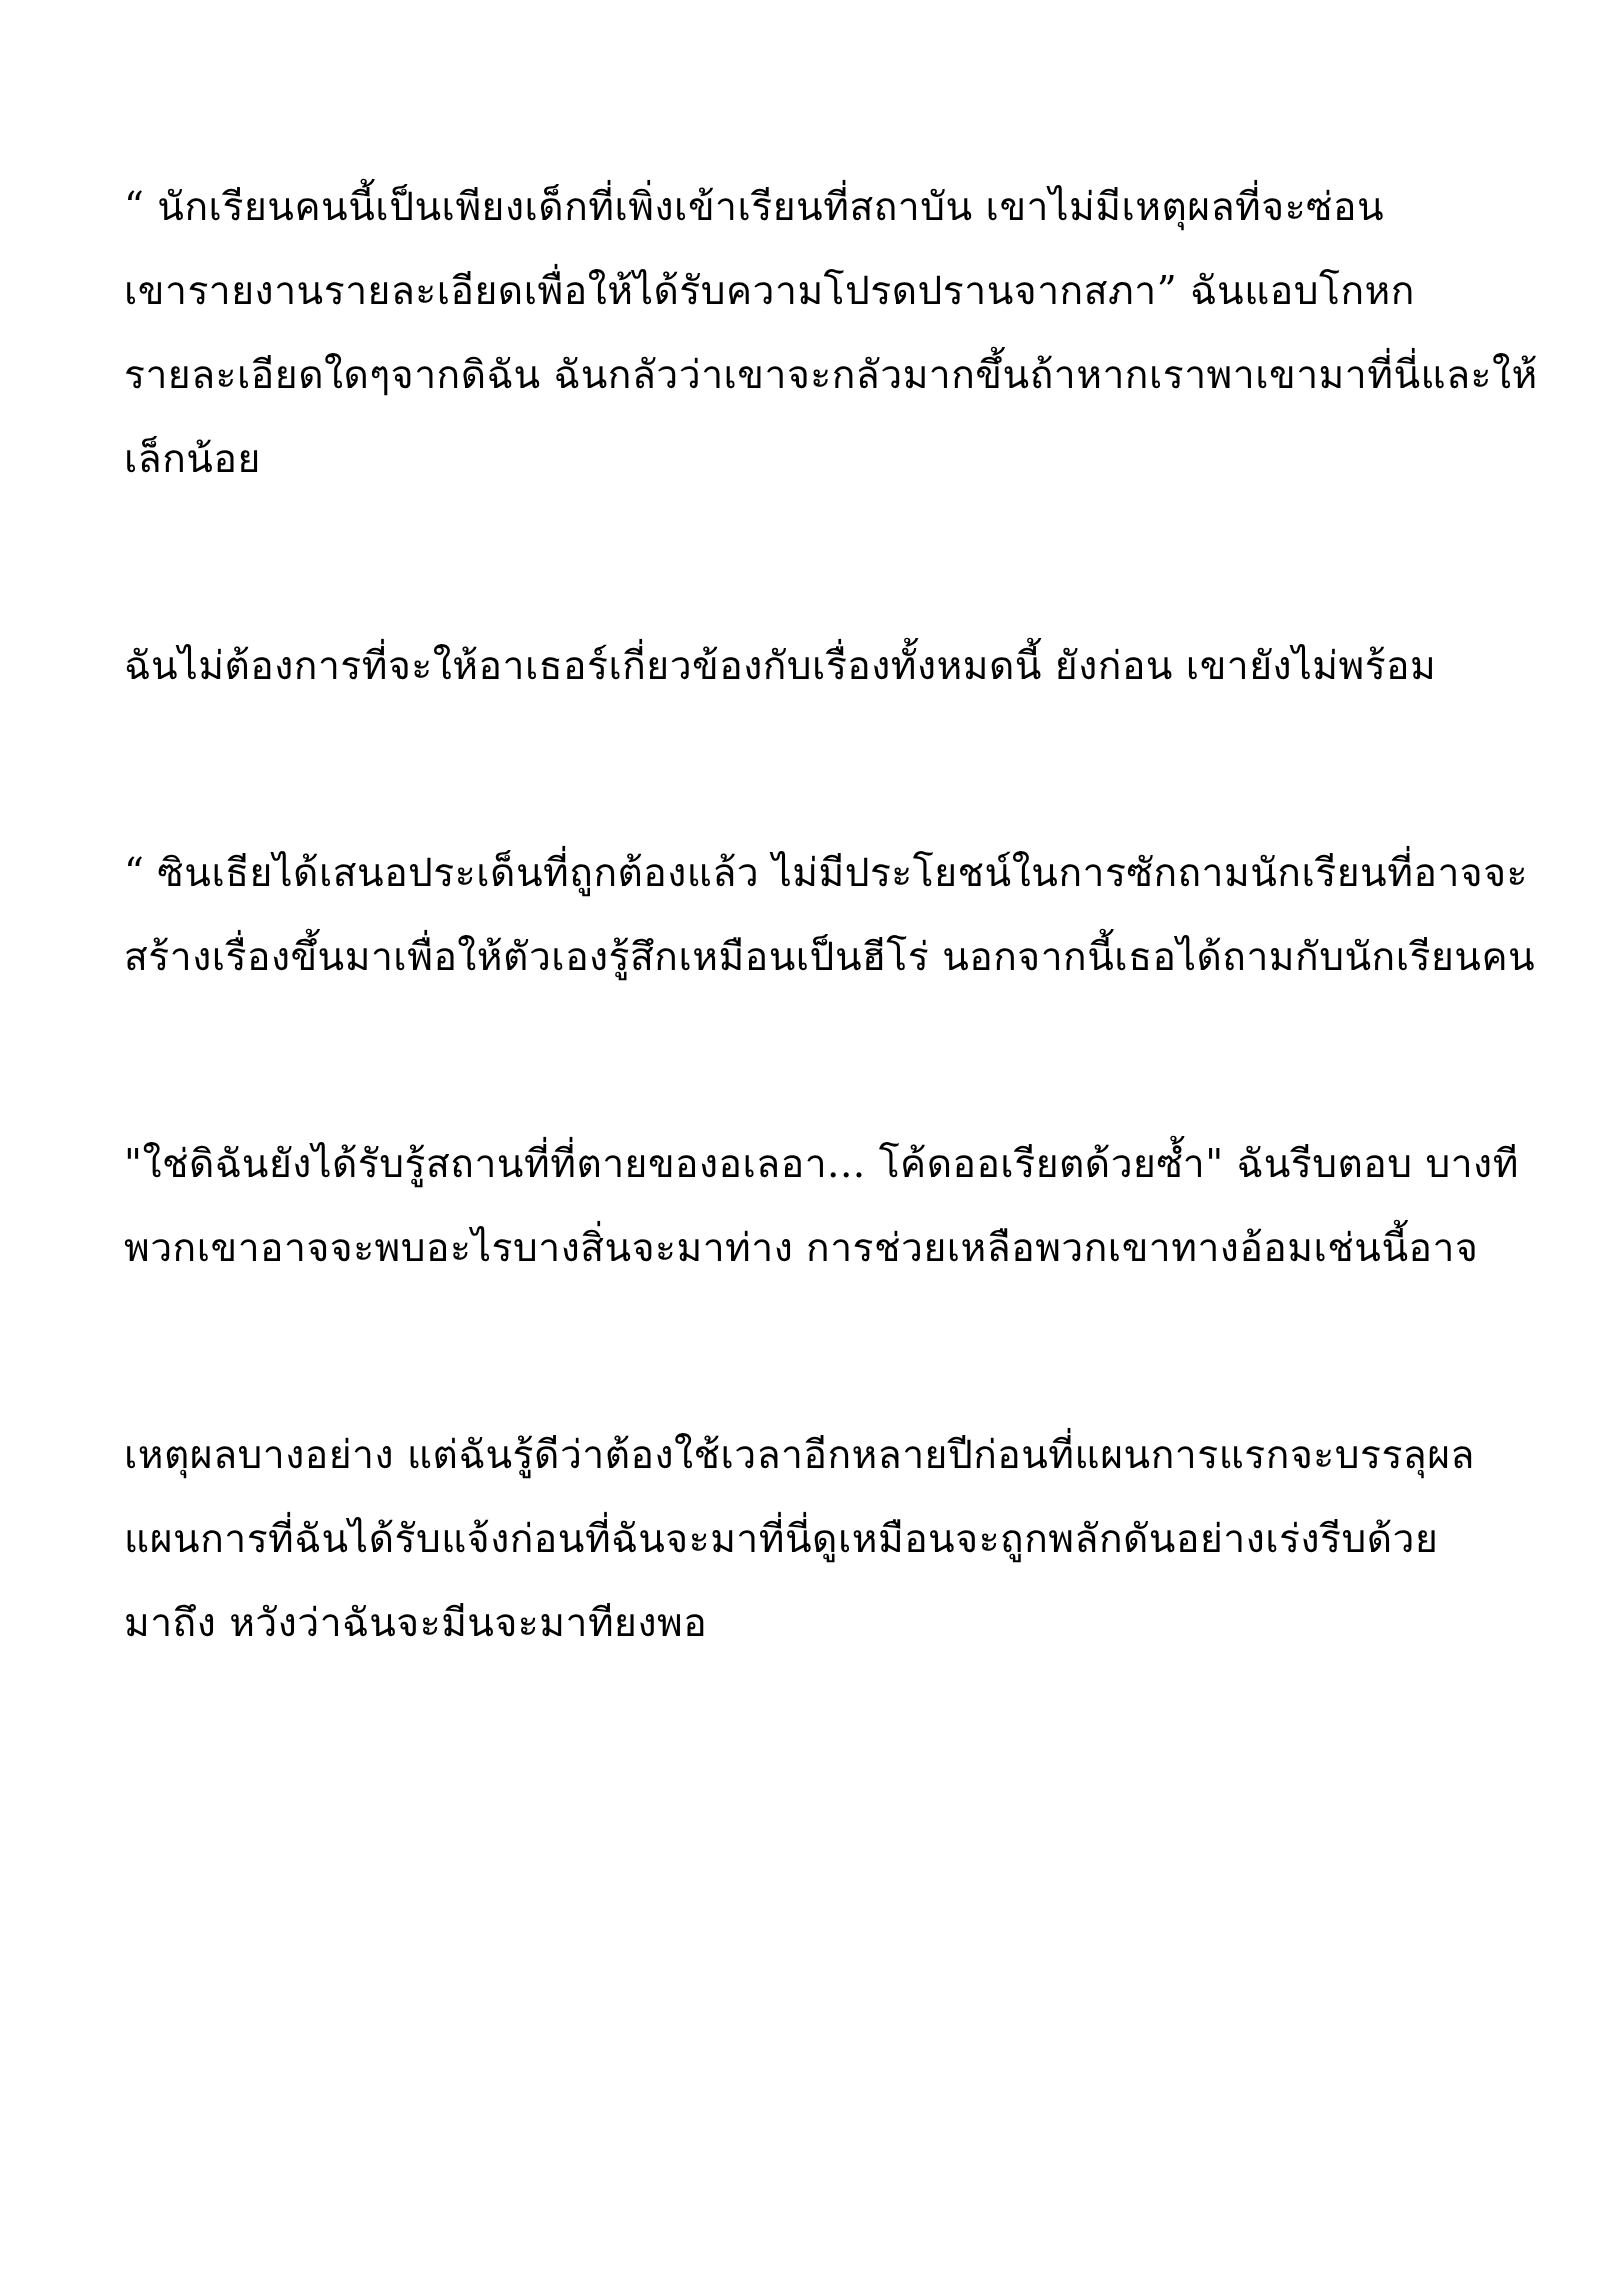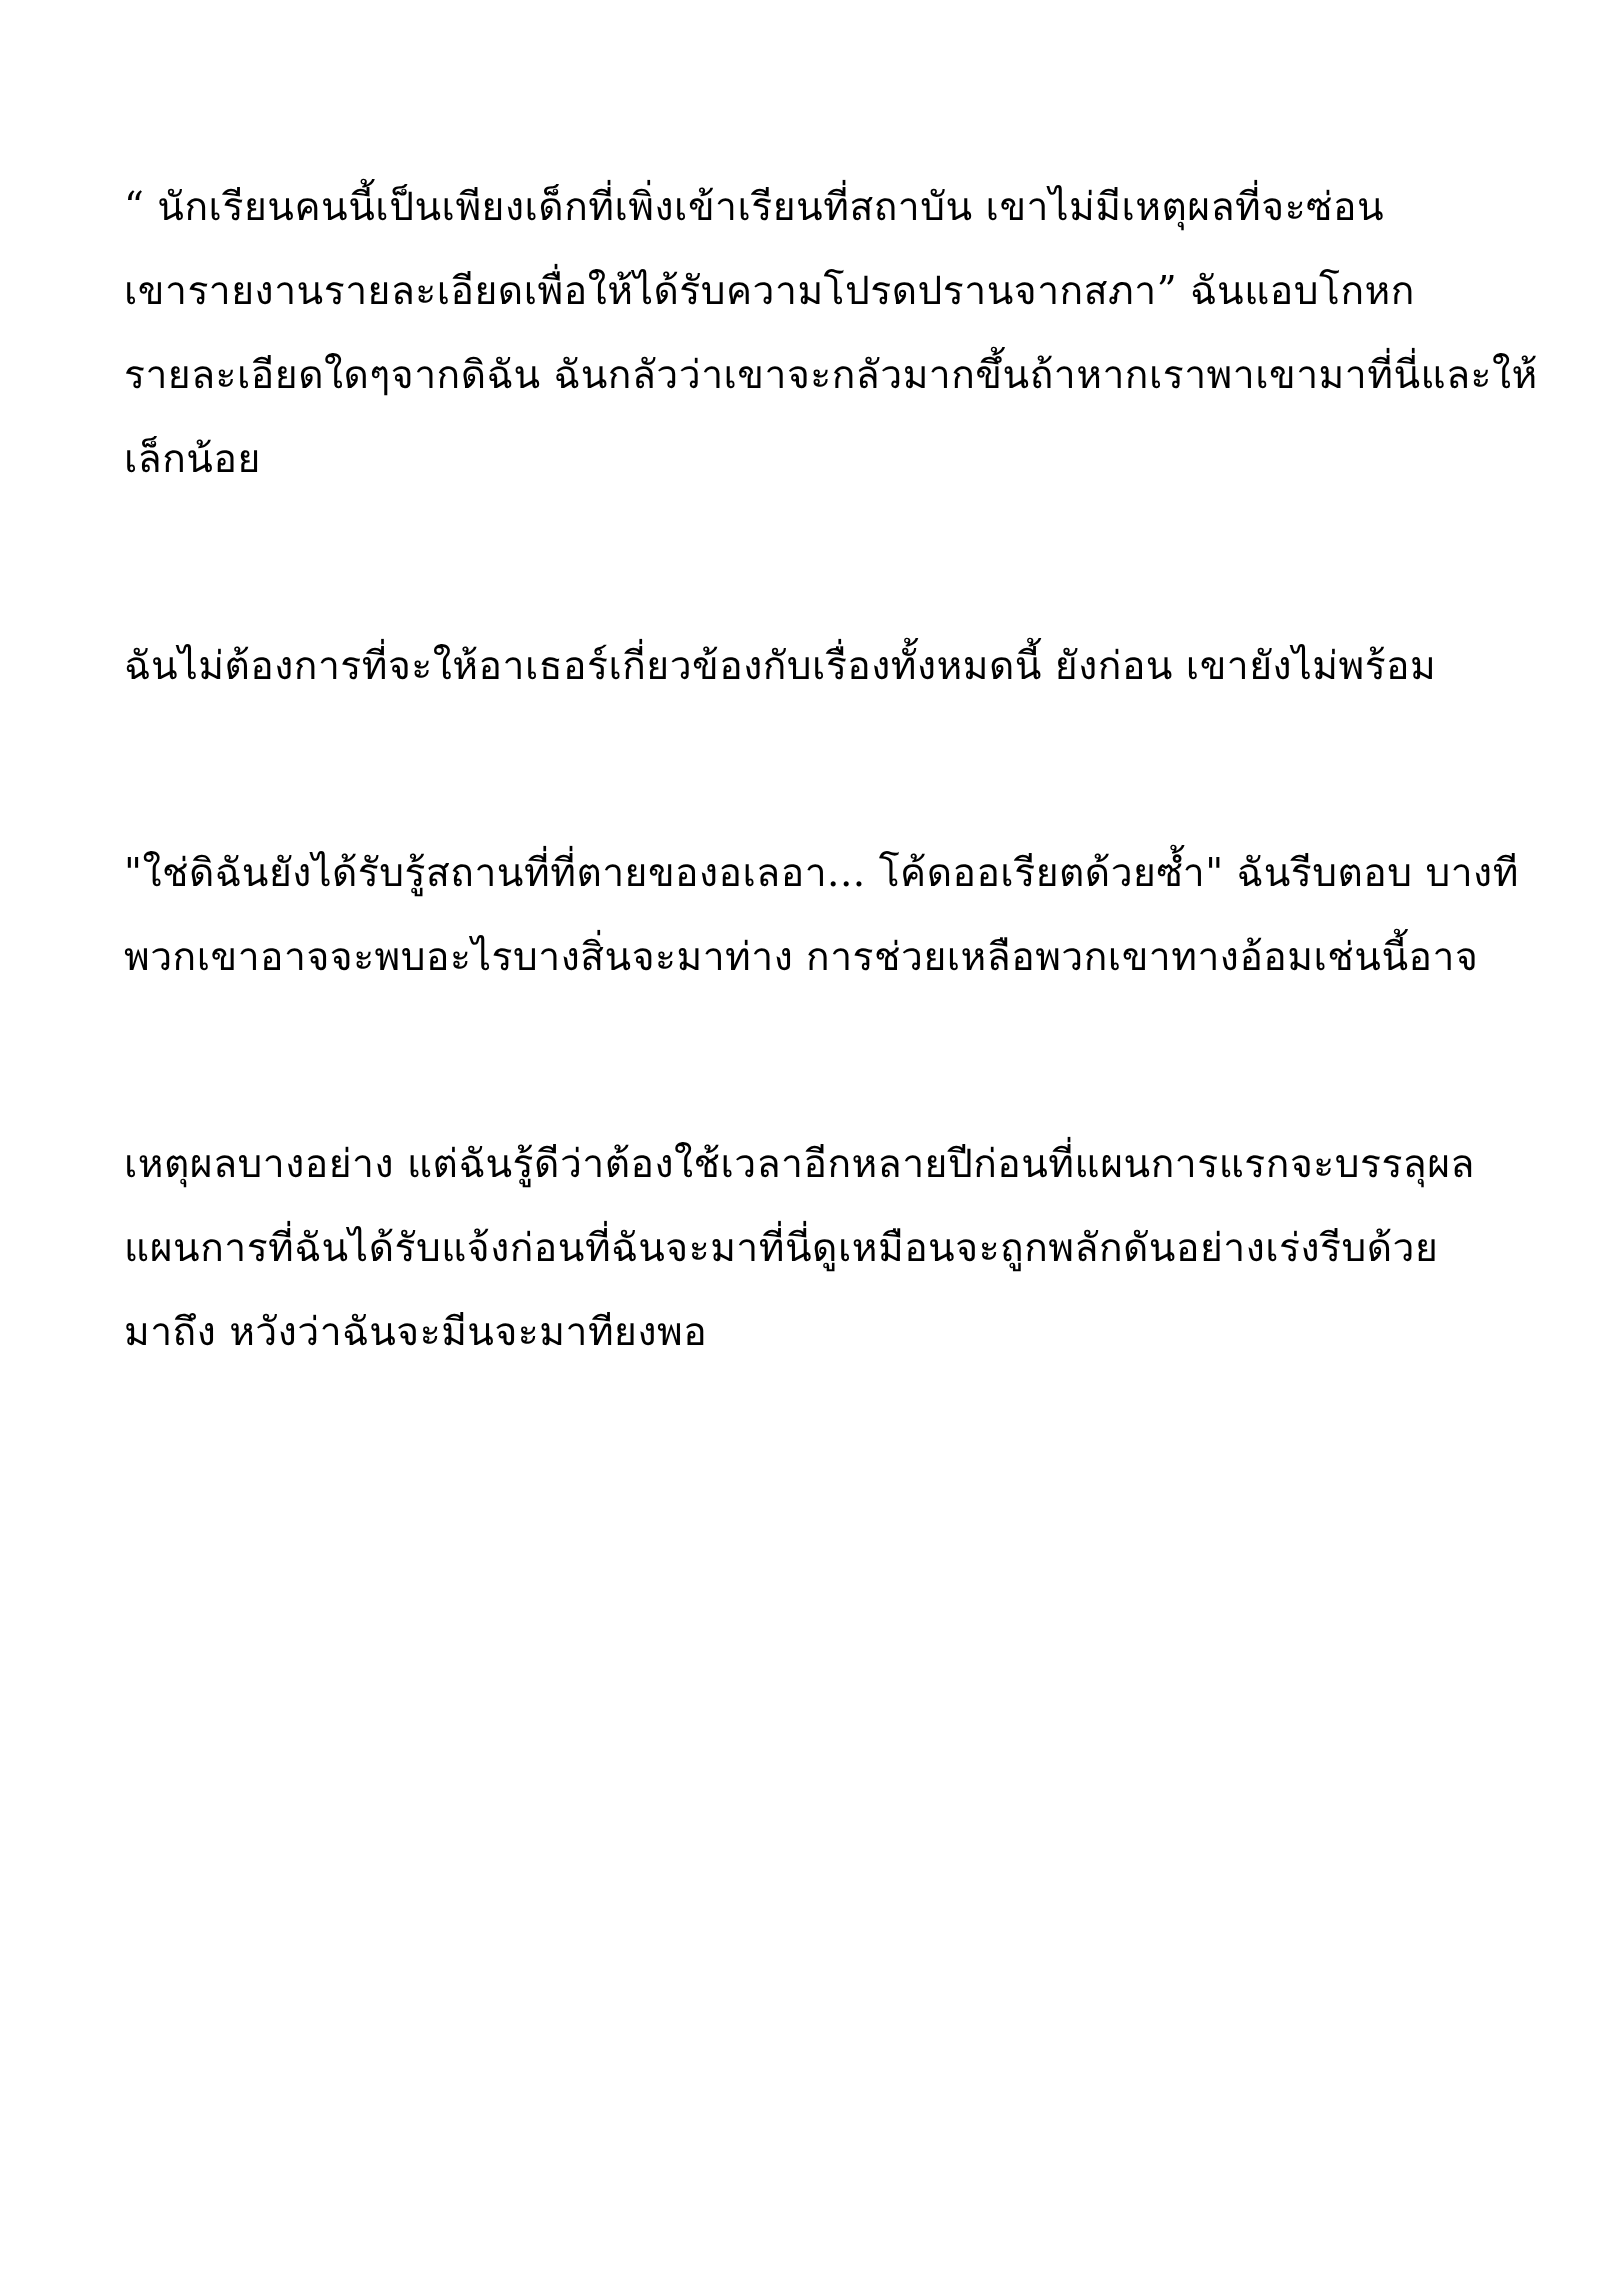--- a/index.html
+++ b/index.html
@@ -42,20 +42,22 @@
     <span class="line">เขารายงานรายละเอียดเพื่อให้ได้รับความโปรดปรานจากสภา” ฉันแอบโกหก</span>
     <span class="line">รายละเอียดใดๆจากดิฉัน ฉันกลัวว่าเขาจะกลัวมากขึ้นถ้าหากเราพาเขามาที่นี่และให้</span>
     <span class="line">เล็กน้อย</span>
   </p>
 
   <p class="para">
     <span class="line">ฉันไม่ต้องการที่จะให้อาเธอร์เกี่ยวข้องกับเรื่องทั้งหมดนี้ ยังก่อน เขายังไม่พร้อม</span>
   </p>
 
   <p class="para">
+    <span class="line">“ ซินเธียได้เสนอประเด็นที่ถูกต้องแล้ว ไม่มีประโยชน์ในการซักถามนักเรียนที่อาจจะ</span>
+    <span class="line">สร้างเรื่องขึ้นมาเพื่อให้ตัวเองรู้สึกเหมือนเป็นฮีโร่ นอกจากนี้เธอได้ถามกับนักเรียนคน</span>
   </p>
 
   <p class="para">
     <span class="line">"ใช่ดิฉันยังได้รับรู้สถานที่ที่ตายของอเลอา... โค้ดออเรียตด้วยซ้ำ" ฉันรีบตอบ บางที</span>
     <span class="line">พวกเขาอาจจะพบอะไรบางสิ่นจะมาท่าง การช่วยเหลือพวกเขาทางอ้อมเช่นนี้อาจ</span>
   </p>
 
   <p class="para">
     <span class="line">เหตุผลบางอย่าง แต่ฉันรู้ดีว่าต้องใช้เวลาอีกหลายปีก่อนที่แผนการแรกจะบรรลุผล</span>
     <span class="line">แผนการที่ฉันได้รับแจ้งก่อนที่ฉันจะมาที่นี่ดูเหมือนจะถูกพลักดันอย่างเร่งรีบด้วย</span>

